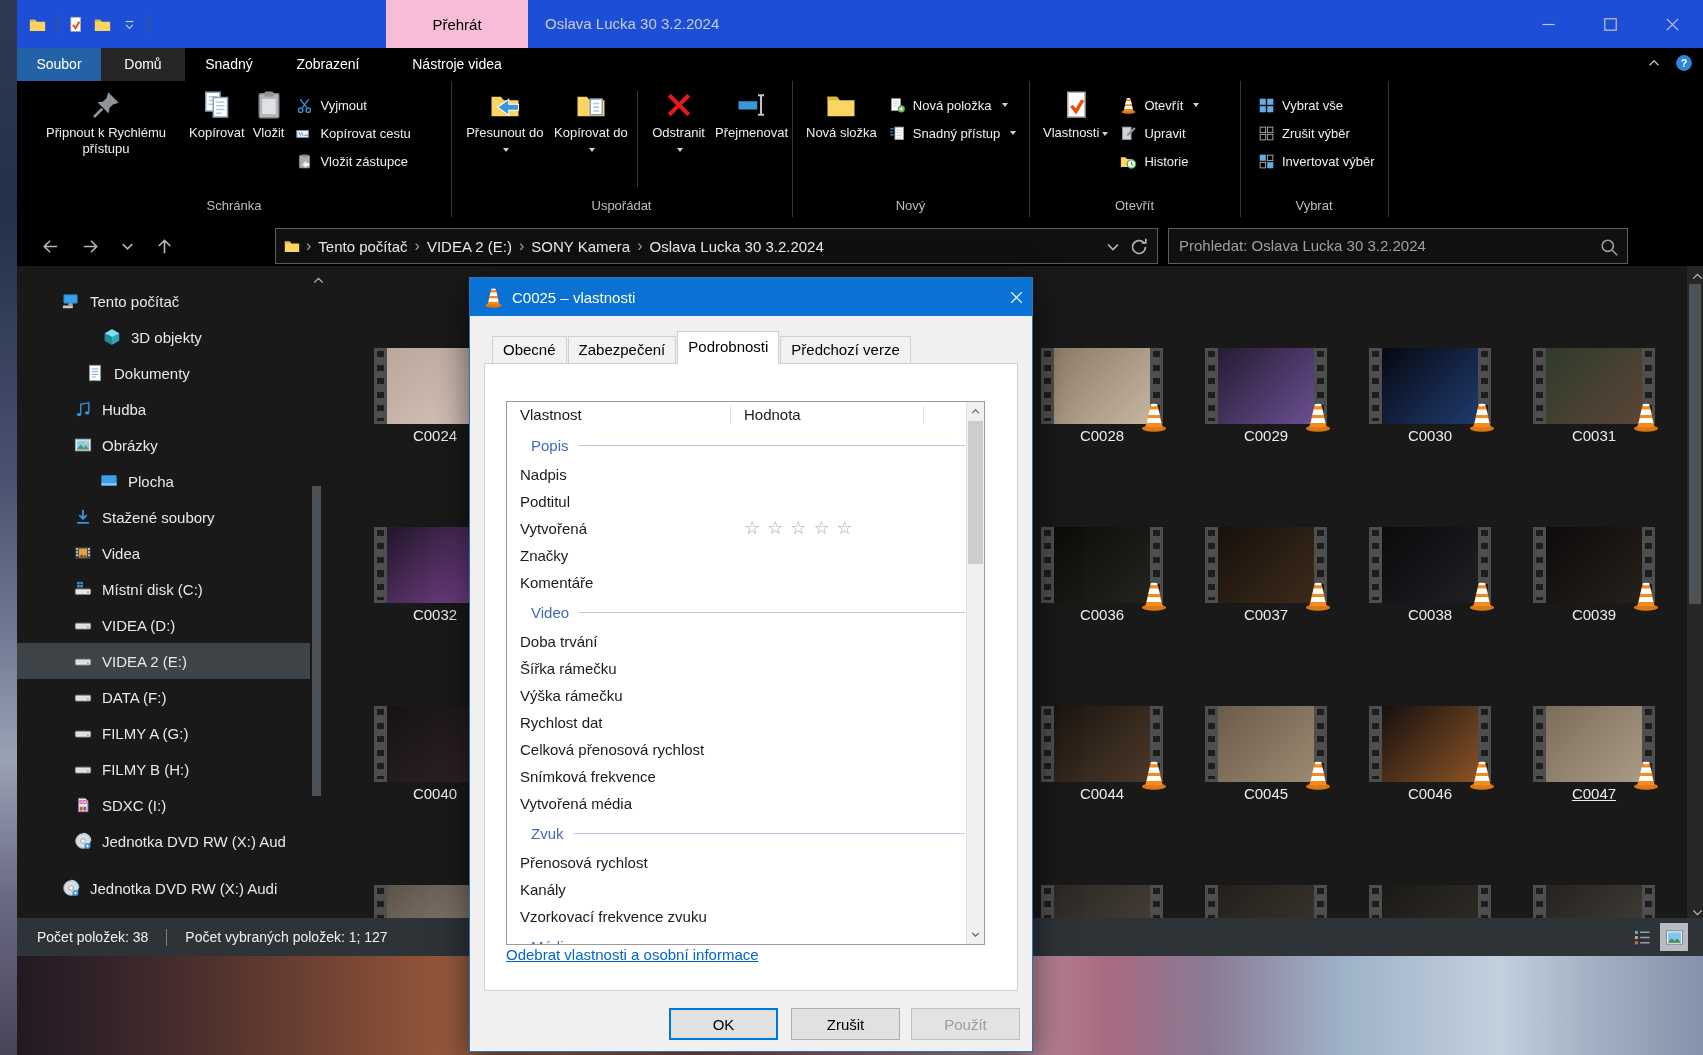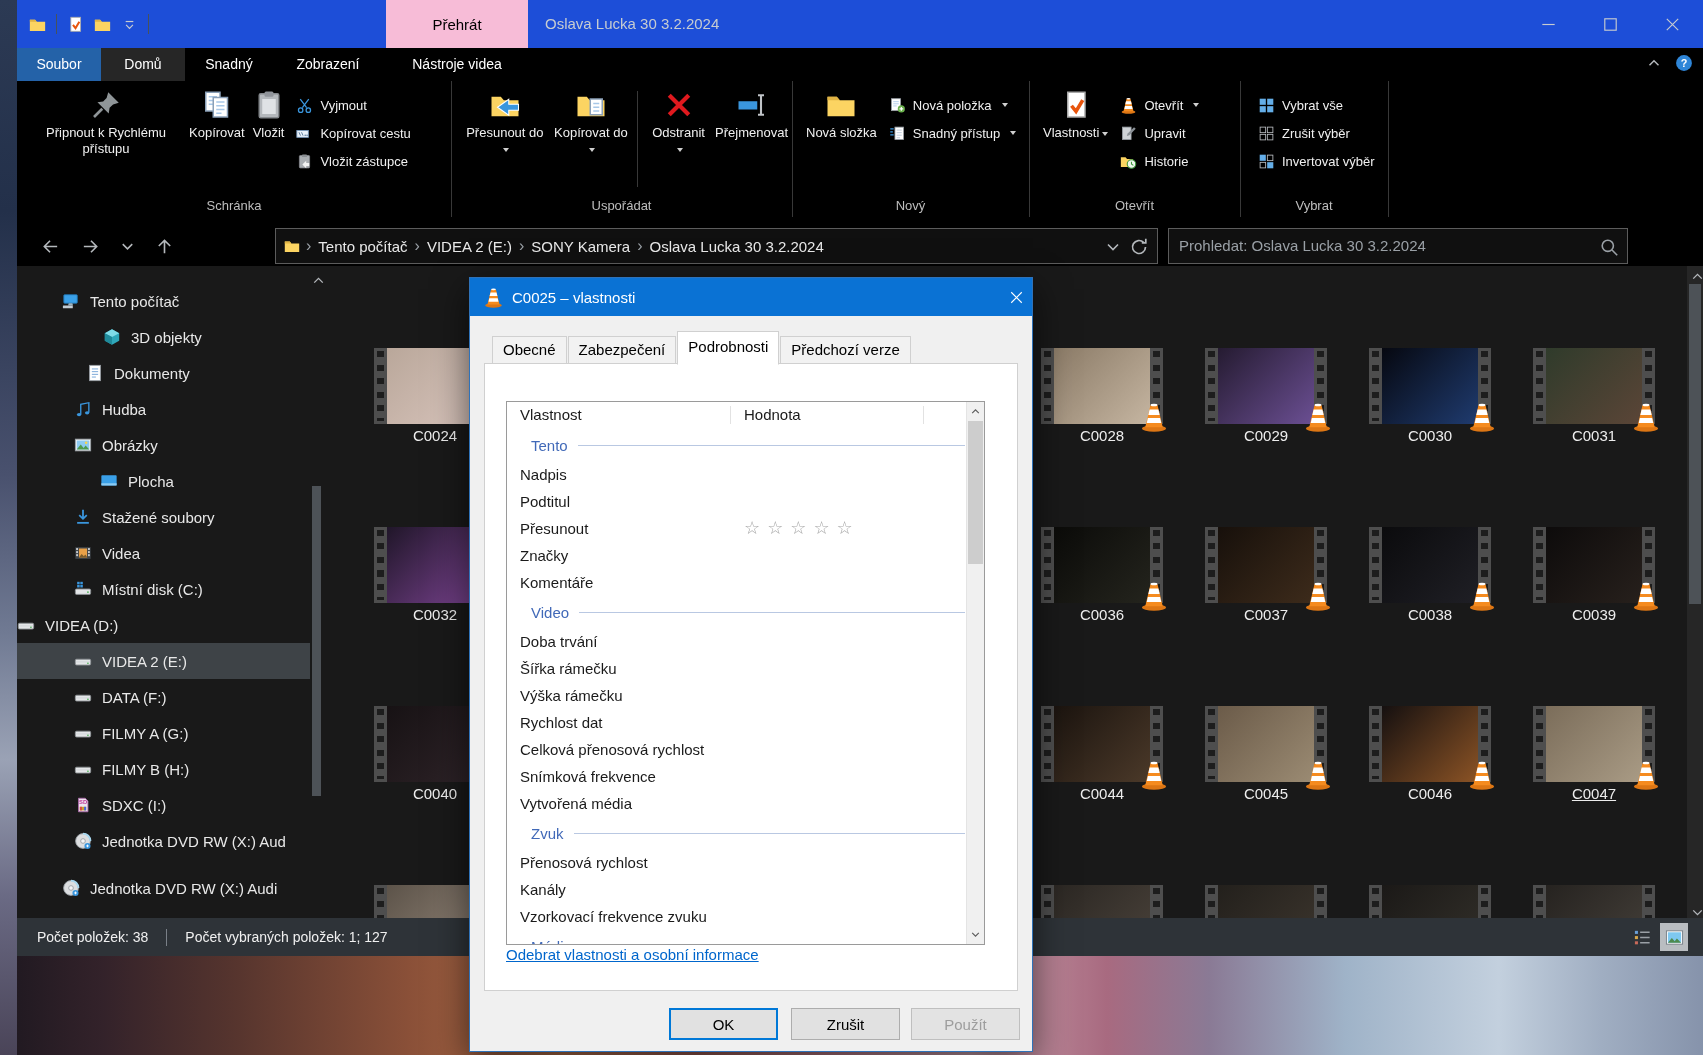--- a/index.html
+++ b/index.html
@@ -607,21 +607,21 @@
                   <rect x="7" y="2" width="2.8" height="2.8"></rect>
                   <rect x="3.5" y="5.5" width="2.8" height="2.8"></rect>
                   <rect x="7" y="5.5" width="2.8" height="2.8"></rect>
                 </g>
                 <rect x="1.5" y="10" width="17" height="6" rx="1.4" fill="#e4e6e8" stroke="#888c90"></rect>
                 <circle cx="15.5" cy="13.5" r=".9" fill="#3fae49"></circle>
               </svg>
             </span>
             <span>Místní disk (C:)</span>
           </div>
-          <div class="sb-item" style="top:341px;">
+          <div class="sb-item" style="top:341px;padding-left:57px;">
             <span class="ic ">
               <svg viewBox="0 0 20 20" xmlns="http://www.w3.org/2000/svg">
                 <rect x="1.5" y="8" width="17" height="6.5" rx="1.4" fill="#e4e6e8" stroke="#888c90"></rect>
                 <path d="M1.5 11h17" stroke="#c8ccd0" stroke-width=".7"></path>
                 <circle cx="15.5" cy="12.5" r=".9" fill="#3fae49"></circle>
               </svg>
             </span>
             <span>VIDEA (D:)</span>
           </div>
           <div class="sb-item sel" style="top:377px;padding-left:57px;">
@@ -1003,31 +1003,31 @@
       </div>
     <div class="dlg-list">
       <div class="dl-header">
         <span class="dl-h" style="left:13px">Vlastnost</span>
         <span class="dl-h" style="left:237px">Hodnota</span>
         <span class="dl-hd" style="left:223px"></span>
         <span class="dl-hd" style="left:416px"></span>
       </div>
       <div class="dl-rows" id="dlg-rows">
           <div class="dl-sec">
-            <span>Tento</span>
+            <span>Popis</span>
             <span class="line"></span>
           </div>
           <div class="dl-row">
             <span class="lbl">Nadpis</span>
           </div>
           <div class="dl-row">
             <span class="lbl">Podtitul</span>
           </div>
           <div class="dl-row">
-            <span class="lbl">Přesunout</span>
+            <span class="lbl">Vytvořená</span>
             <span class="stars">☆☆☆☆☆</span>
           </div>
           <div class="dl-row">
             <span class="lbl">Značky</span>
           </div>
           <div class="dl-row">
             <span class="lbl">Komentáře</span>
           </div>
           <div class="dl-sec">
             <span>Video</span>

